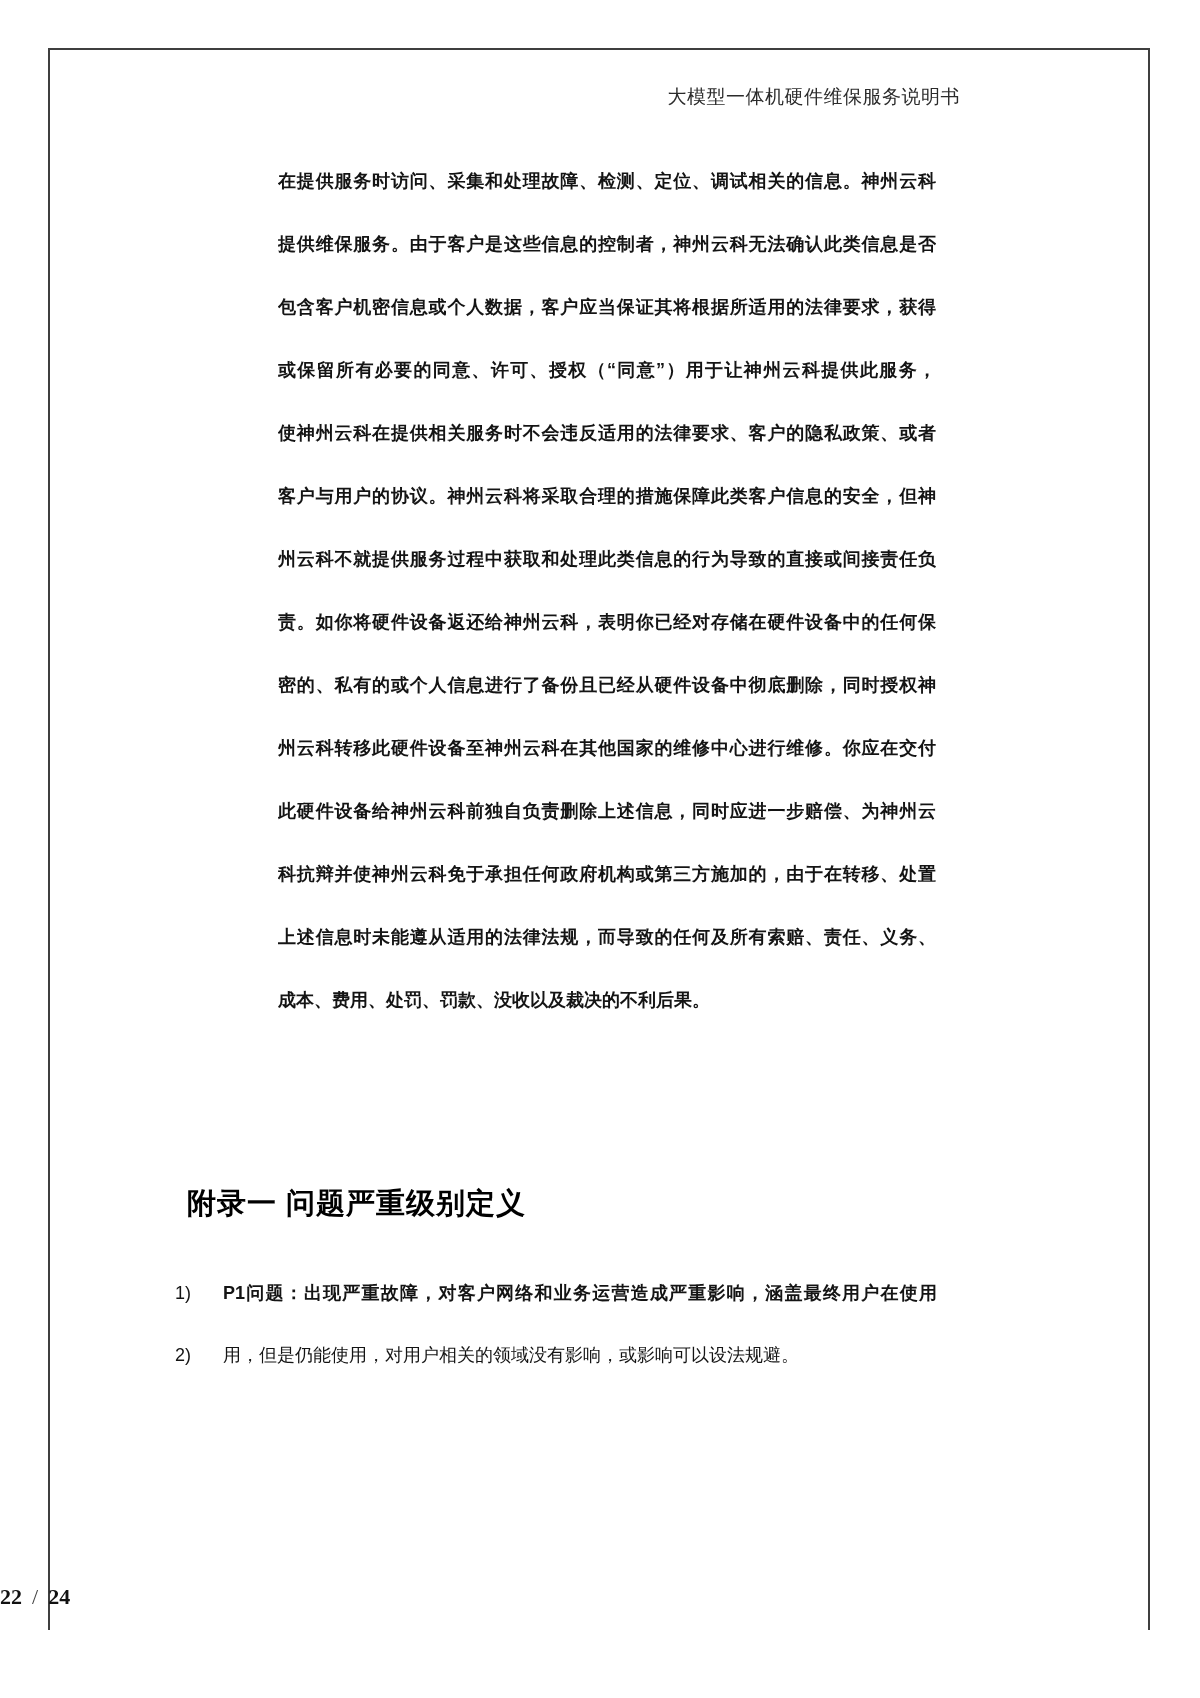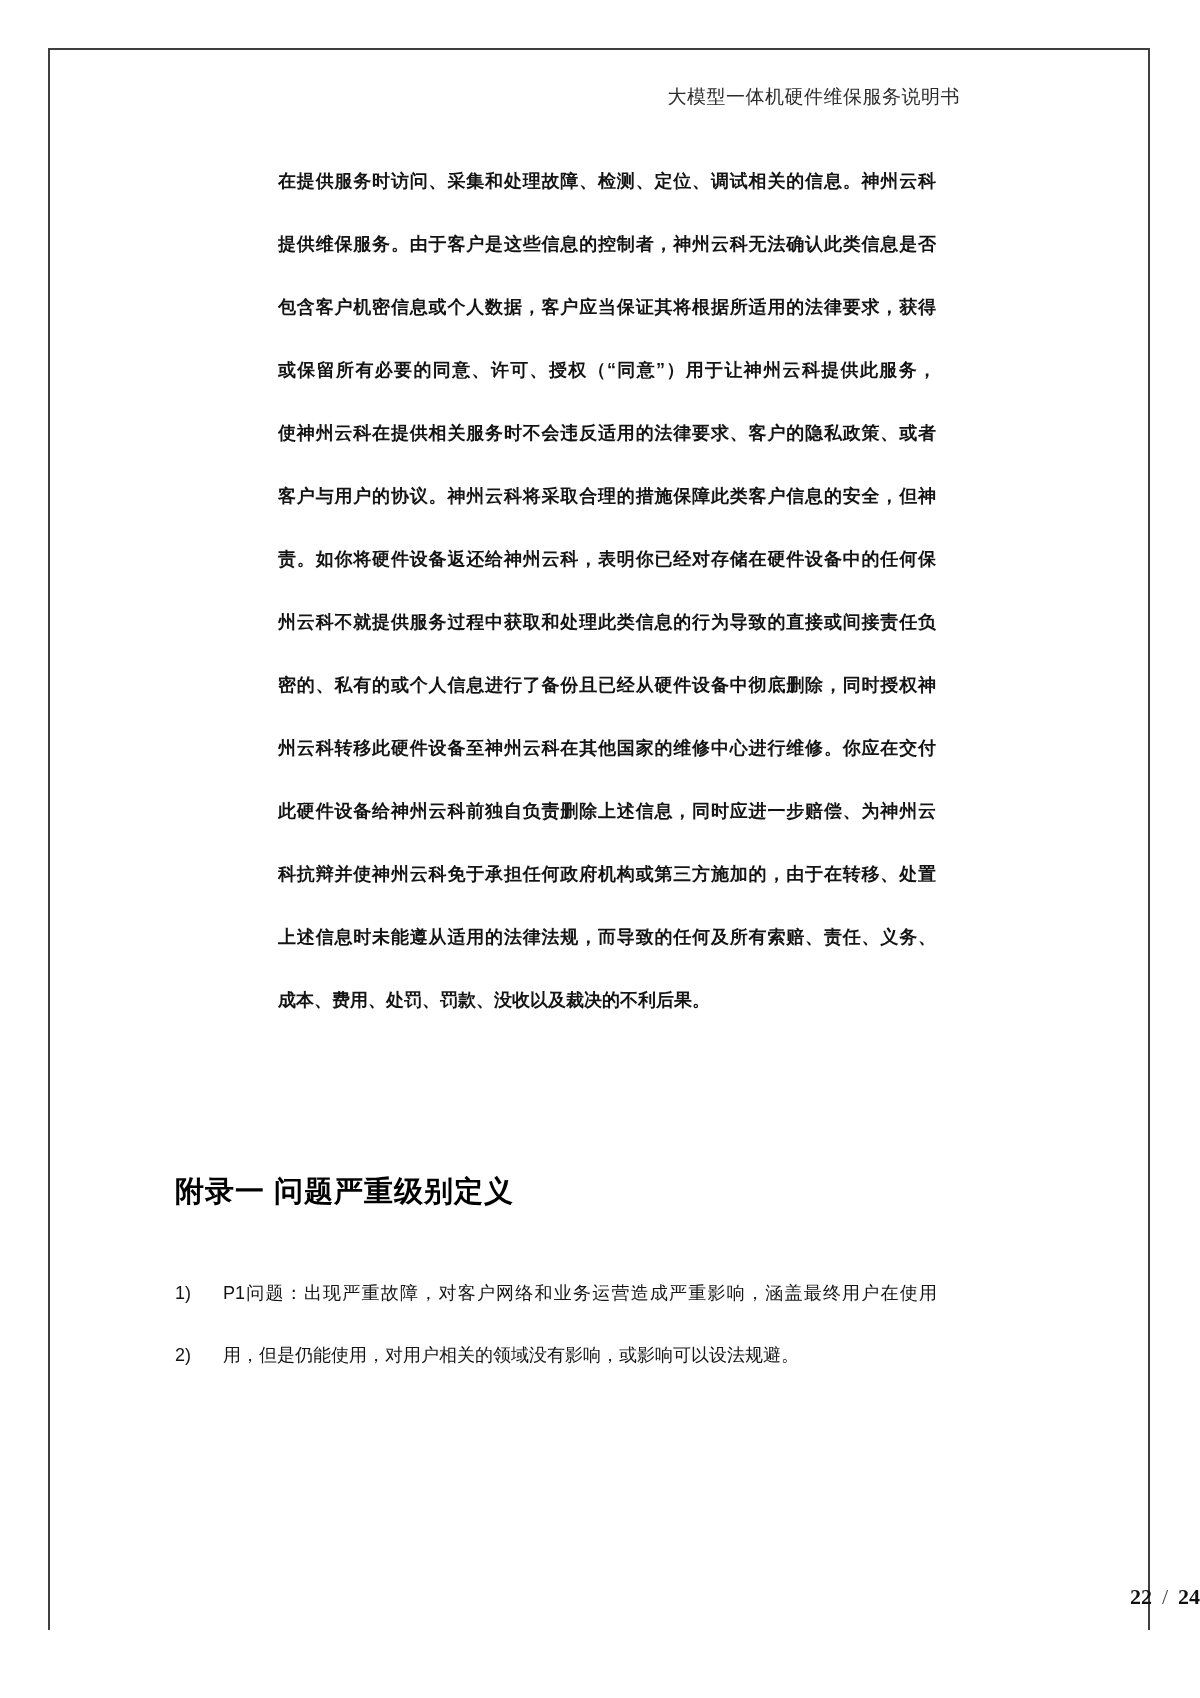--- a/index.html
+++ b/index.html
@@ -44,21 +44,21 @@
     white-space: normal;
     overflow: hidden;
     color: #141414;
   }
   .jline.last {
     text-align-last: left;
   }
   .appendix-title {
     position: absolute;
     left: 175px; top: 1172px;
-    margin: 0;
+    margin: 12px;
     font-size: 29px;
     font-weight: bold;
     color: #000000;
     letter-spacing: 1px;
     white-space: nowrap;
   }
   .list {
     position: absolute;
     left: 175px; top: 1262px;
     width: 762px;
@@ -75,27 +75,28 @@
   .item-text .iline {
     font-size: 18px;
     line-height: 62px;
     height: 62px;
     color: #141414;
     overflow: hidden;
   }
   .item-text .iline.just {
     text-align: justify;
     text-align-last: justify;
+    font-weight: bold;
   }
   .footer {
     position: absolute;
     top: 1584px;
     left: 0;
     width: 100%;
-    text-align: right;
+    text-align: left;
     font-family: "Liberation Serif", "DejaVu Serif", serif;
     font-size: 22px;
     font-weight: bold;
     color: #111111;
   }
   .footer .sep {
     font-weight: normal;
     color: #444444;
     margin: 0 10px;
   }
@@ -109,22 +110,22 @@
 
   <div class="header">大模型一体机硬件维保服务说明书</div>
 
   <div class="body-par">
     <div class="jline">在提供服务时访问、采集和处理故障、检测、定位、调试相关的信息。神州云科</div>
     <div class="jline">提供维保服务。由于客户是这些信息的控制者，神州云科无法确认此类信息是否</div>
     <div class="jline">包含客户机密信息或个人数据，客户应当保证其将根据所适用的法律要求，获得</div>
     <div class="jline">或保留所有必要的同意、许可、授权（“同意”）用于让神州云科提供此服务，</div>
     <div class="jline">使神州云科在提供相关服务时不会违反适用的法律要求、客户的隐私政策、或者</div>
     <div class="jline">客户与用户的协议。神州云科将采取合理的措施保障此类客户信息的安全，但神</div>
+    <div class="jline">州云科不就提供服务过程中获取和处理此类信息的行为导致的直接或间接责任负</div>
     <div class="jline">责。如你将硬件设备返还给神州云科，表明你已经对存储在硬件设备中的任何保</div>
-    <div class="jline">州云科不就提供服务过程中获取和处理此类信息的行为导致的直接或间接责任负</div>
     <div class="jline">密的、私有的或个人信息进行了备份且已经从硬件设备中彻底删除，同时授权神</div>
     <div class="jline">州云科转移此硬件设备至神州云科在其他国家的维修中心进行维修。你应在交付</div>
     <div class="jline">此硬件设备给神州云科前独自负责删除上述信息，同时应进一步赔偿、为神州云</div>
     <div class="jline">科抗辩并使神州云科免于承担任何政府机构或第三方施加的，由于在转移、处置</div>
     <div class="jline">上述信息时未能遵从适用的法律法规，而导致的任何及所有索赔、责任、义务、</div>
     <div class="jline last">成本、费用、处罚、罚款、没收以及裁决的不利后果。</div>
   </div>
 
   <h1 class="appendix-title">附录一 问题严重级别定义</h1>
 

